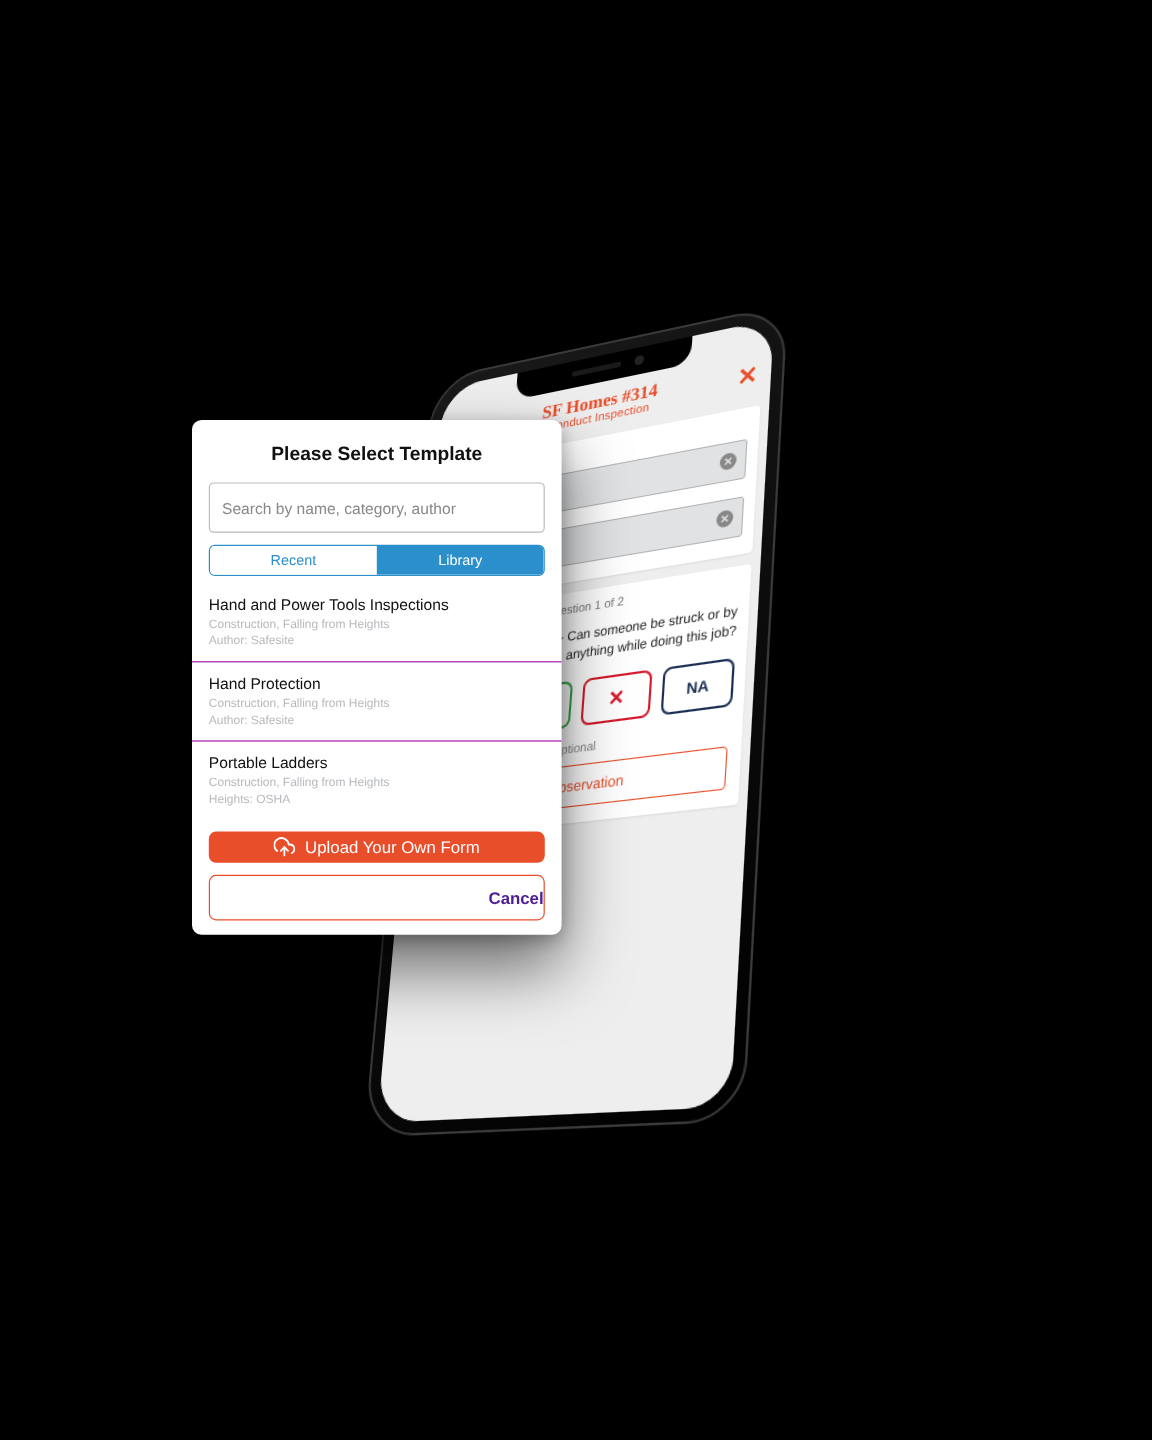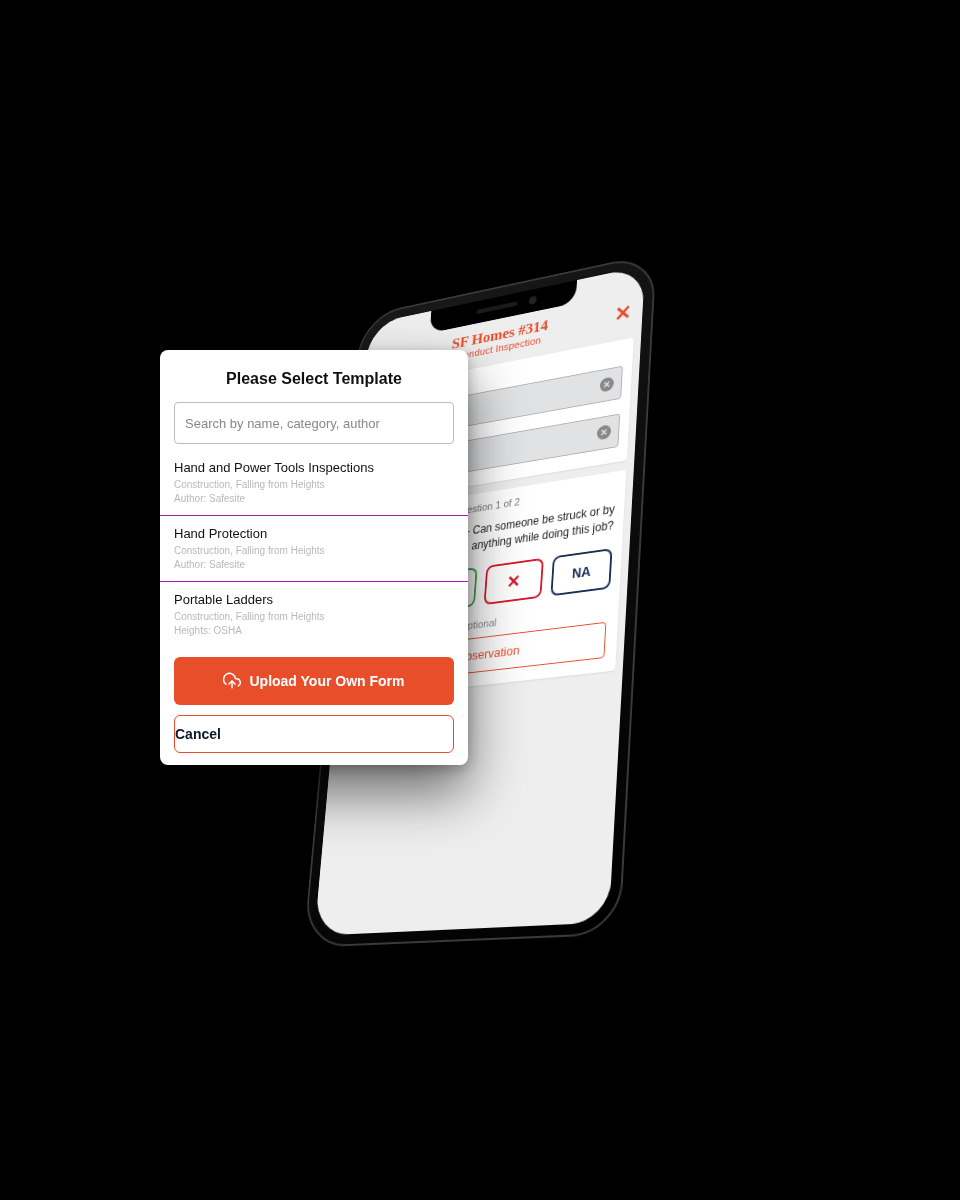--- a/index.html
+++ b/index.html
@@ -69,23 +69,23 @@
   .search{height:40px;border:1.5px solid #b9bcc0;border-radius:4px;display:flex;align-items:center;padding:0 10px;font-size:13px;color:#888;text-align:right;}
   .tabs{display:flex;margin:10px 0 6px 0;border:1.5px solid #2a8fca;border-radius:5px;overflow:hidden;font-size:12px;}
   .tab{flex:1;text-align:center;padding:5px 0;}
   .tab.recent{color:#2a8fca;background:#fff;}
   .tab.library{color:#fff;background:#2a8fca;}
   .tlist{margin:6px -14px 10px -14px;}
   .titem{padding:10px 14px 10px 14px;border-bottom:1px solid #a21caf;}
   .titem:last-child{border-bottom:none;}
   .titem .tname{font-size:13px;color:#111;margin-bottom:3px;}
   .titem .tmeta{font-size:10px;color:#b6b9bd;line-height:1.35;}
-  .upload-btn{background:#e94e2b;color:#fff;border-radius:6px;text-align:right;font-size:14px;font-weight:700;padding:15px 0;display:flex;align-items:center;justify-content:center;gap:8px;margin:4px 0 10px 0;}
+  .upload-btn{background:#e94e2b;color:#fff;border-radius:6px;text-align:right;font-size:14px;font-weight:400;padding:4px 0;display:flex;align-items:center;justify-content:center;gap:8px;margin:4px 0 10px 0;}
   .upload-btn svg{width:18px;height:18px;}
-  .cancel-btn{border:1.5px solid #e94e2b;color:#0f172a;border-radius:6px;text-align:left;font-size:14px;font-weight:600;padding:10px 0;}
+  .cancel-btn{border:1.5px solid #e94e2b;color:#4c1d95;border-radius:6px;text-align:right;font-size:14px;font-weight:600;padding:10px 0;}
 </style>
 </head>
 <body>
 
 <div class="stage">
 
   <div class="scene">
     <div class="phone">
       <div class="phone-body">
         <div class="phone-buttons-left"></div>
@@ -134,20 +134,24 @@
     </div>
   </div>
 
   <div class="modal">
     <div class="modal-title">Please Select Template</div>
 
     <div class="search">
       <span>Search by name, category, author</span>
     </div>
 
+    <div class="tabs">
+      <div class="tab recent">Recent</div>
+      <div class="tab library">Library</div>
+    </div>
 
     <div class="tlist">
       <div class="titem">
         <div class="tname">Hand and Power Tools Inspections</div>
         <div class="tmeta">Construction, Falling from Heights</div>
         <div class="tmeta">Author: Safesite</div>
       </div>
       <div class="titem">
         <div class="tname">Hand Protection</div>
         <div class="tmeta">Construction, Falling from Heights</div>

